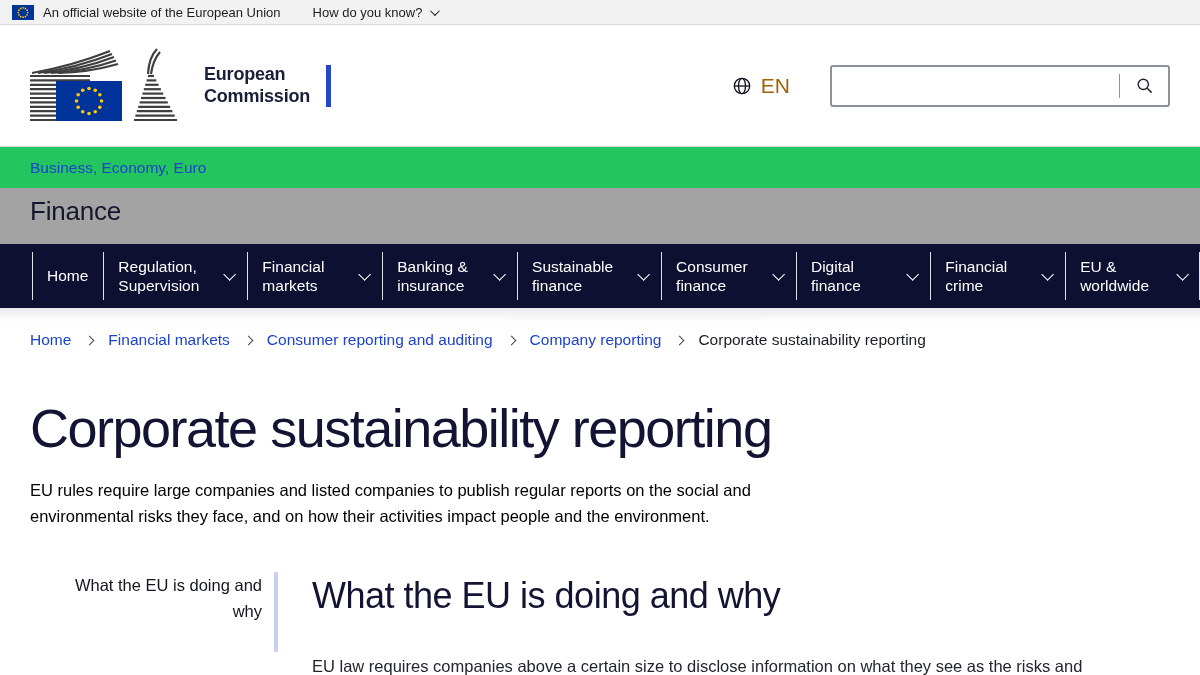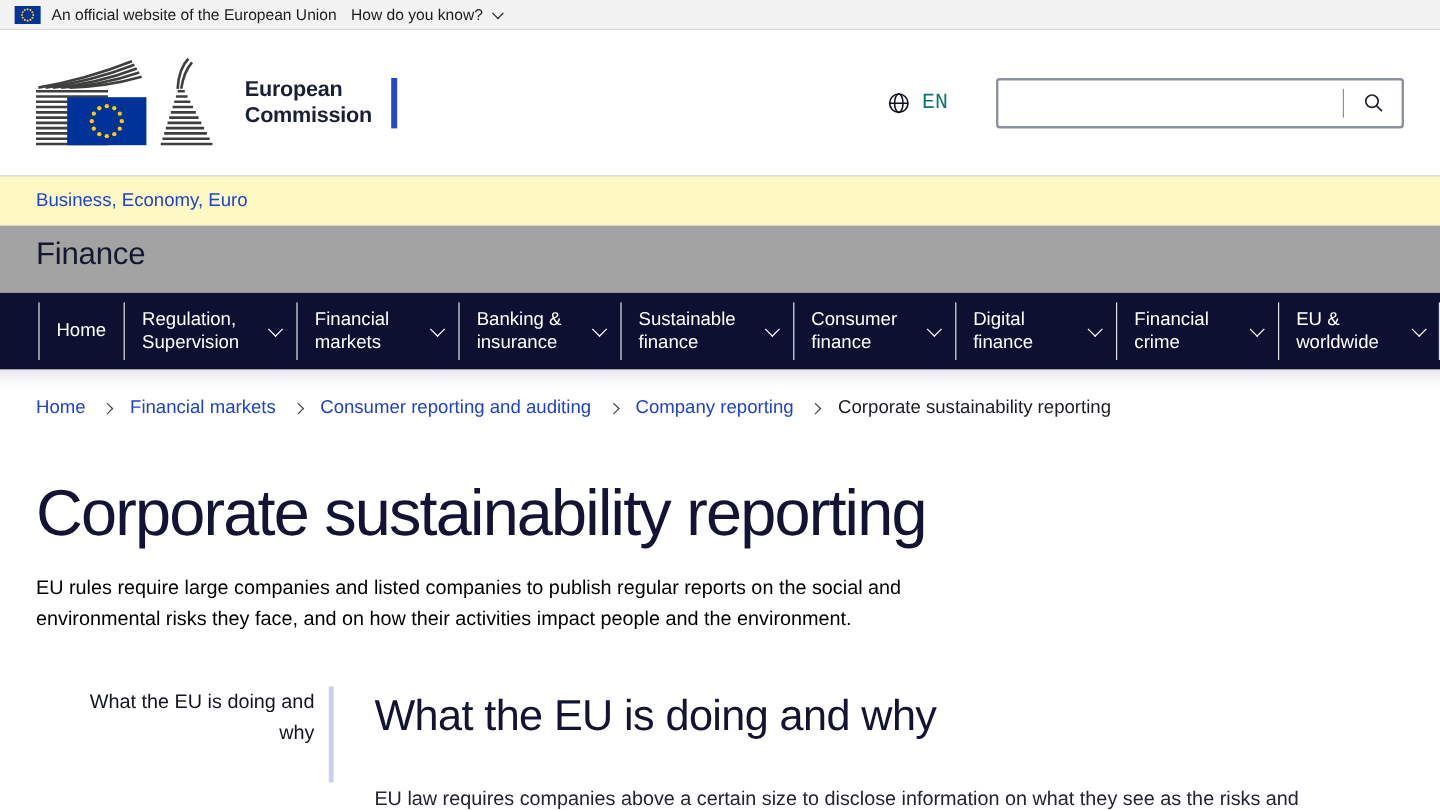--- a/index.html
+++ b/index.html
@@ -16,21 +16,21 @@
     height: 25px;
     background: #f2f2f3;
     border-bottom: 1px solid #dadadd;
     display: flex;
     align-items: center;
     padding: 0 12px;
     font-size: 13px;
     color: #1c1c1c;
   }
   .official-bar .flag-svg { display: block; margin-right: 9px; }
-  .official-text { margin-right: 12px; font-weight: 400; }
+  .official-text { margin-right: 32px; font-weight: 400; }
   .howknow {
     display: flex; align-items: center; gap: 8px;
     color: #1c1c1c; cursor: pointer; background: none; border: none;
     font-size: 13px; font-family: inherit;
   }
   .chev {
     width: 7px; height: 7px;
     border-right: 1.6px solid currentColor;
     border-bottom: 1.6px solid currentColor;
     transform: rotate(45deg) translateY(-2px);
@@ -52,22 +52,22 @@
     font-size: 18px;
     font-weight: 700;
     letter-spacing: -0.2px;
     color: #1a1f38;
     line-height: 1.22;
   }
   .logo-bar { width: 5px; height: 42px; background: #2546c8; margin-left: 16px; }
   .header-right { margin-left: auto; display: flex; align-items: center; }
   .lang-select {
     display: flex; align-items: center; gap: 9px;
-    font-size: 18px; color: #0f766e; background: none; border: none;
-    font-family: Liberation Mono, monospace; cursor: pointer;
+    font-size: 21px; color: #a16207; background: none; border: none;
+    font-family: Liberation Sans, sans-serif; cursor: pointer;
   }
   .search-form {
     margin-left: 40px;
     width: 340px; height: 42px;
     border: 2px solid #8b919e;
     border-radius: 3px;
     display: flex; align-items: center;
     background: #fff;
   }
   .search-input {
@@ -80,21 +80,21 @@
   .search-btn {
     width: 48px; height: 100%;
     background: none; border: none; cursor: pointer;
     display: flex; align-items: center; justify-content: center;
   }
 
   
   .class-row {
     border-top: 1px solid #d8d8da;
     padding: 12px 30px 11px;
-    background: #fef9c3;
+    background: #22c55e;
   }
   .class-link { font-size: 15.5px; color: #1e43cf; cursor: pointer; }
   .site-banner {
     background: #a3a3a3;
     padding: 8px 30px 17px;
   }
   .site-name { font-size: 26px; font-weight: 400; color: #15172e; letter-spacing: -0.2px; }
 
   
   .main-nav {

